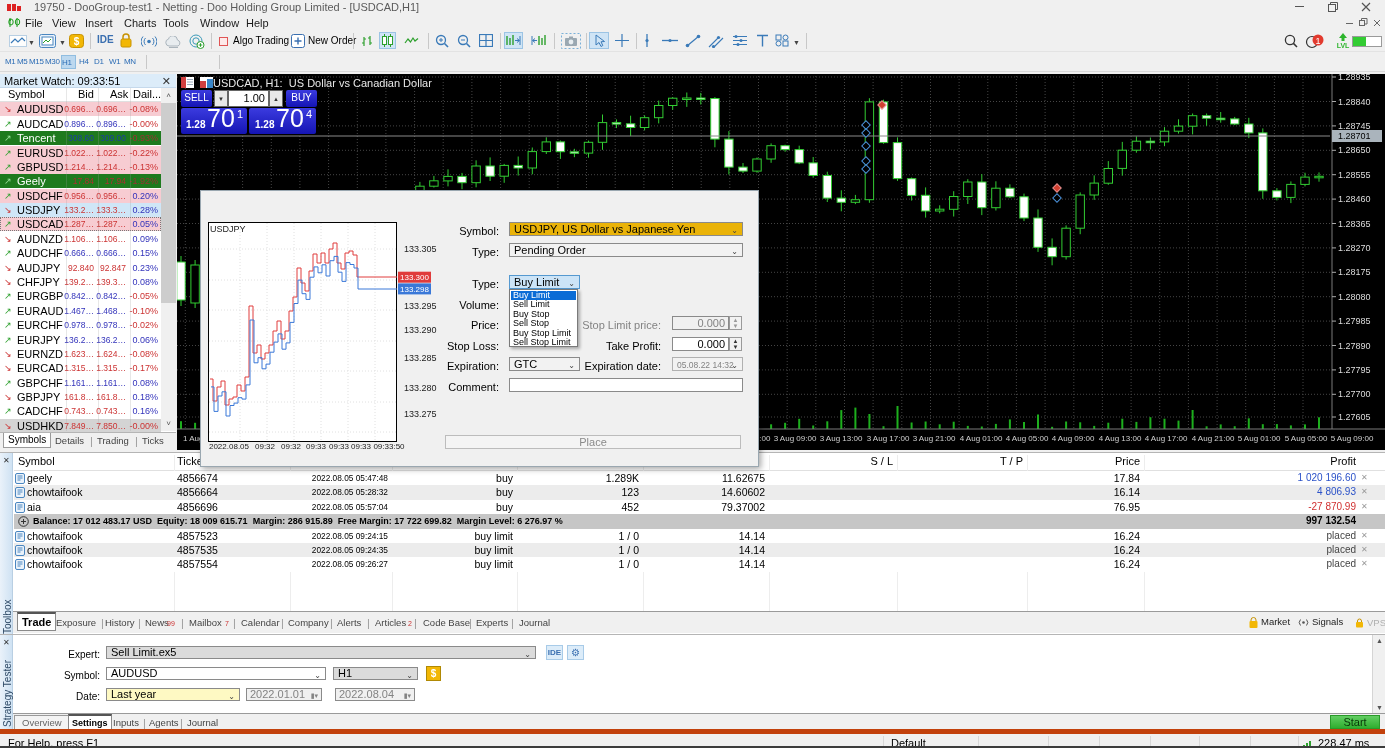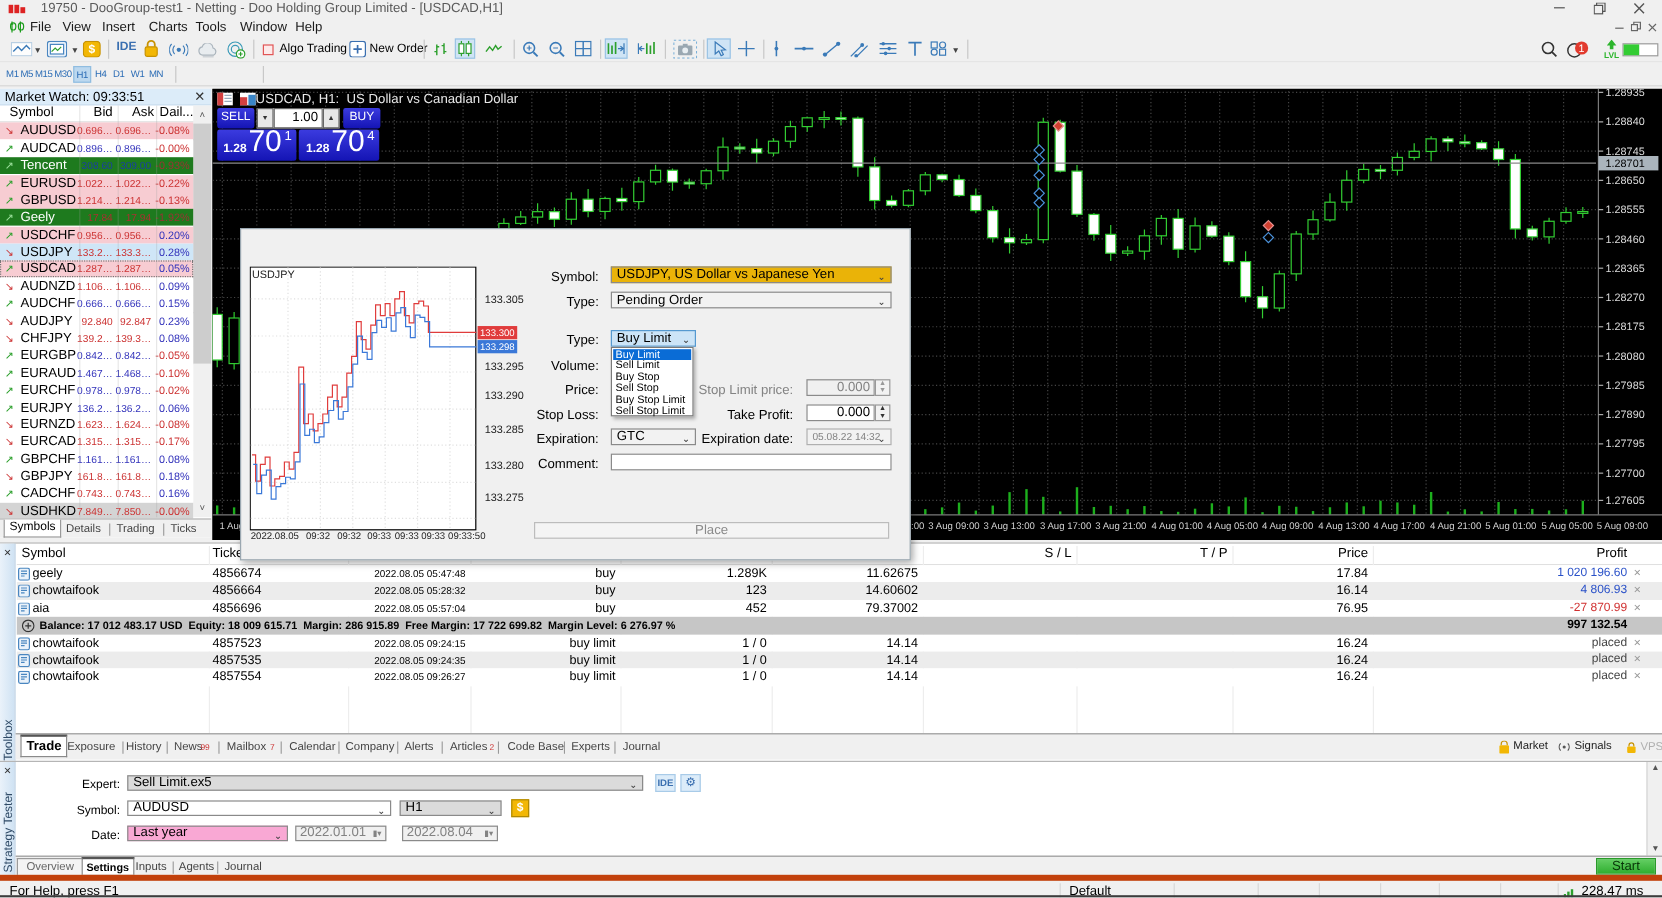--- a/index.html
+++ b/index.html
@@ -4,21 +4,21 @@
 html,body{width:1385px;height:748px;overflow:hidden}
 body{font-family:"Liberation Sans",sans-serif;font-size:11px;background:#f0f0f0;position:relative;color:#000}
 .abs{position:absolute}
 .sep{position:absolute;width:1px;background:#c8c8c8}
 svg{display:block}
 #titlebar{left:0;top:0;width:1385px;height:15px;background:#f0f0f0;}
 #menubar{left:0;top:15px;width:1385px;height:15px;background:#f0f0f0}
 #toolbar{left:0;top:30px;width:1385px;height:22px;background:#f0f0f0;border-bottom:1px solid #e3e3e3}
 #tfbar{left:0;top:52px;width:1385px;height:20px;background:#f0f0f0;border-bottom:1px solid #d8d8d8}
 .menuitem{position:absolute;top:2px;color:#1a1a1a}
-.tfbtn{position:absolute;top:3px;height:14px;line-height:14px;color:#2b6cb5;text-align:center;font-size:8px;letter-spacing:-0.3px}
+.tfbtn{position:absolute;top:3px;height:14px;line-height:14px;color:#2b6cb5;font-size:8px;letter-spacing:-0.3px}
 #mwatch{left:0;top:74px;width:176px;height:374px;background:#fff}
 #mwhead{left:0;top:0;width:176px;height:14px;background:#dcecf9;border-bottom:1px solid #c5d9ec;line-height:14px;padding-left:4px}
 .mwrow{position:absolute;left:0;width:161px;height:14px;line-height:14px}
 .mwsym{position:absolute;left:17px;top:0}
 .mwarr{position:absolute;left:4px;top:0;font-size:9px}
 .mwb,.mwa{position:absolute;top:1px;text-align:right;font-size:8.5px;line-height:13px}
 .mwpct{position:absolute;top:1px;text-align:right;font-size:9px;line-height:13px}
 #chartwin{left:177px;top:74px;width:1208px;height:376px;background:#000}
 #toolbox{left:0;top:452px;width:1385px;height:182px;background:#fff;border-top:1px solid #b5b5b5}
 #tester{left:0;top:634px;width:1385px;height:95px;background:#fff;border-top:1px solid #b5b5b5}
@@ -994,21 +994,21 @@
     <div class="combo" style="left:106px;top:32px;width:220px;height:13px;background:#fff">
       <span style="position:absolute;left:4px;top:0px;line-height:11px">AUDUSD</span>
       <span class="chev">⌄</span>
     </div>
     <div class="combo" style="left:333px;top:32px;width:85px;height:13px;background:#dbdbdb">
       <span style="position:absolute;left:4px;top:0px;line-height:11px">H1</span>
       <span class="chev">⌄</span>
     </div>
     <div class="abs" style="left:426px;top:31px;width:15px;height:15px;background:#f2b705;border:1px solid #b08904;color:#fff;font-weight:bold;text-align:center;line-height:14px;font-size:10px">$</div>
     <div class="lbl" style="left:40px;top:56px;width:60px;font-size:10px">Date:</div>
-    <div class="combo" style="left:106px;top:53px;width:134px;height:13px;background:#f9a8d4">
+    <div class="combo" style="left:106px;top:53px;width:134px;height:13px;background:#fef9c3">
       <span style="position:absolute;left:4px;top:0px;line-height:11px">Last year</span>
       <span class="chev">⌄</span>
     </div>
     <div class="fld dis" style="left:246px;top:53px;width:76px;height:13px;line-height:11px;padding-left:3px">2022.01.01 <span style="position:absolute;right:3px;top:1px;font-size:7px">▮▾</span></div>
     <div class="fld dis" style="left:335px;top:53px;width:80px;height:13px;line-height:11px;padding-left:3px">2022.08.04 <span style="position:absolute;right:3px;top:1px;font-size:7px">▮▾</span></div>
     <div class="abs" style="left:1372px;top:0;width:13px;height:78px;background:#f0f0f0;border-left:1px solid #d5d5d5">
       <div style="position:absolute;top:2px;width:13px;text-align:center;font-size:7px;color:#555">▲</div>
       <div style="position:absolute;bottom:2px;width:13px;text-align:center;font-size:7px;color:#555">▼</div>
     </div>
     <div class="abs" style="left:13px;top:78px;width:1372px;height:17px;background:#f0f0f0;border-top:1px solid #9a9a9a">

